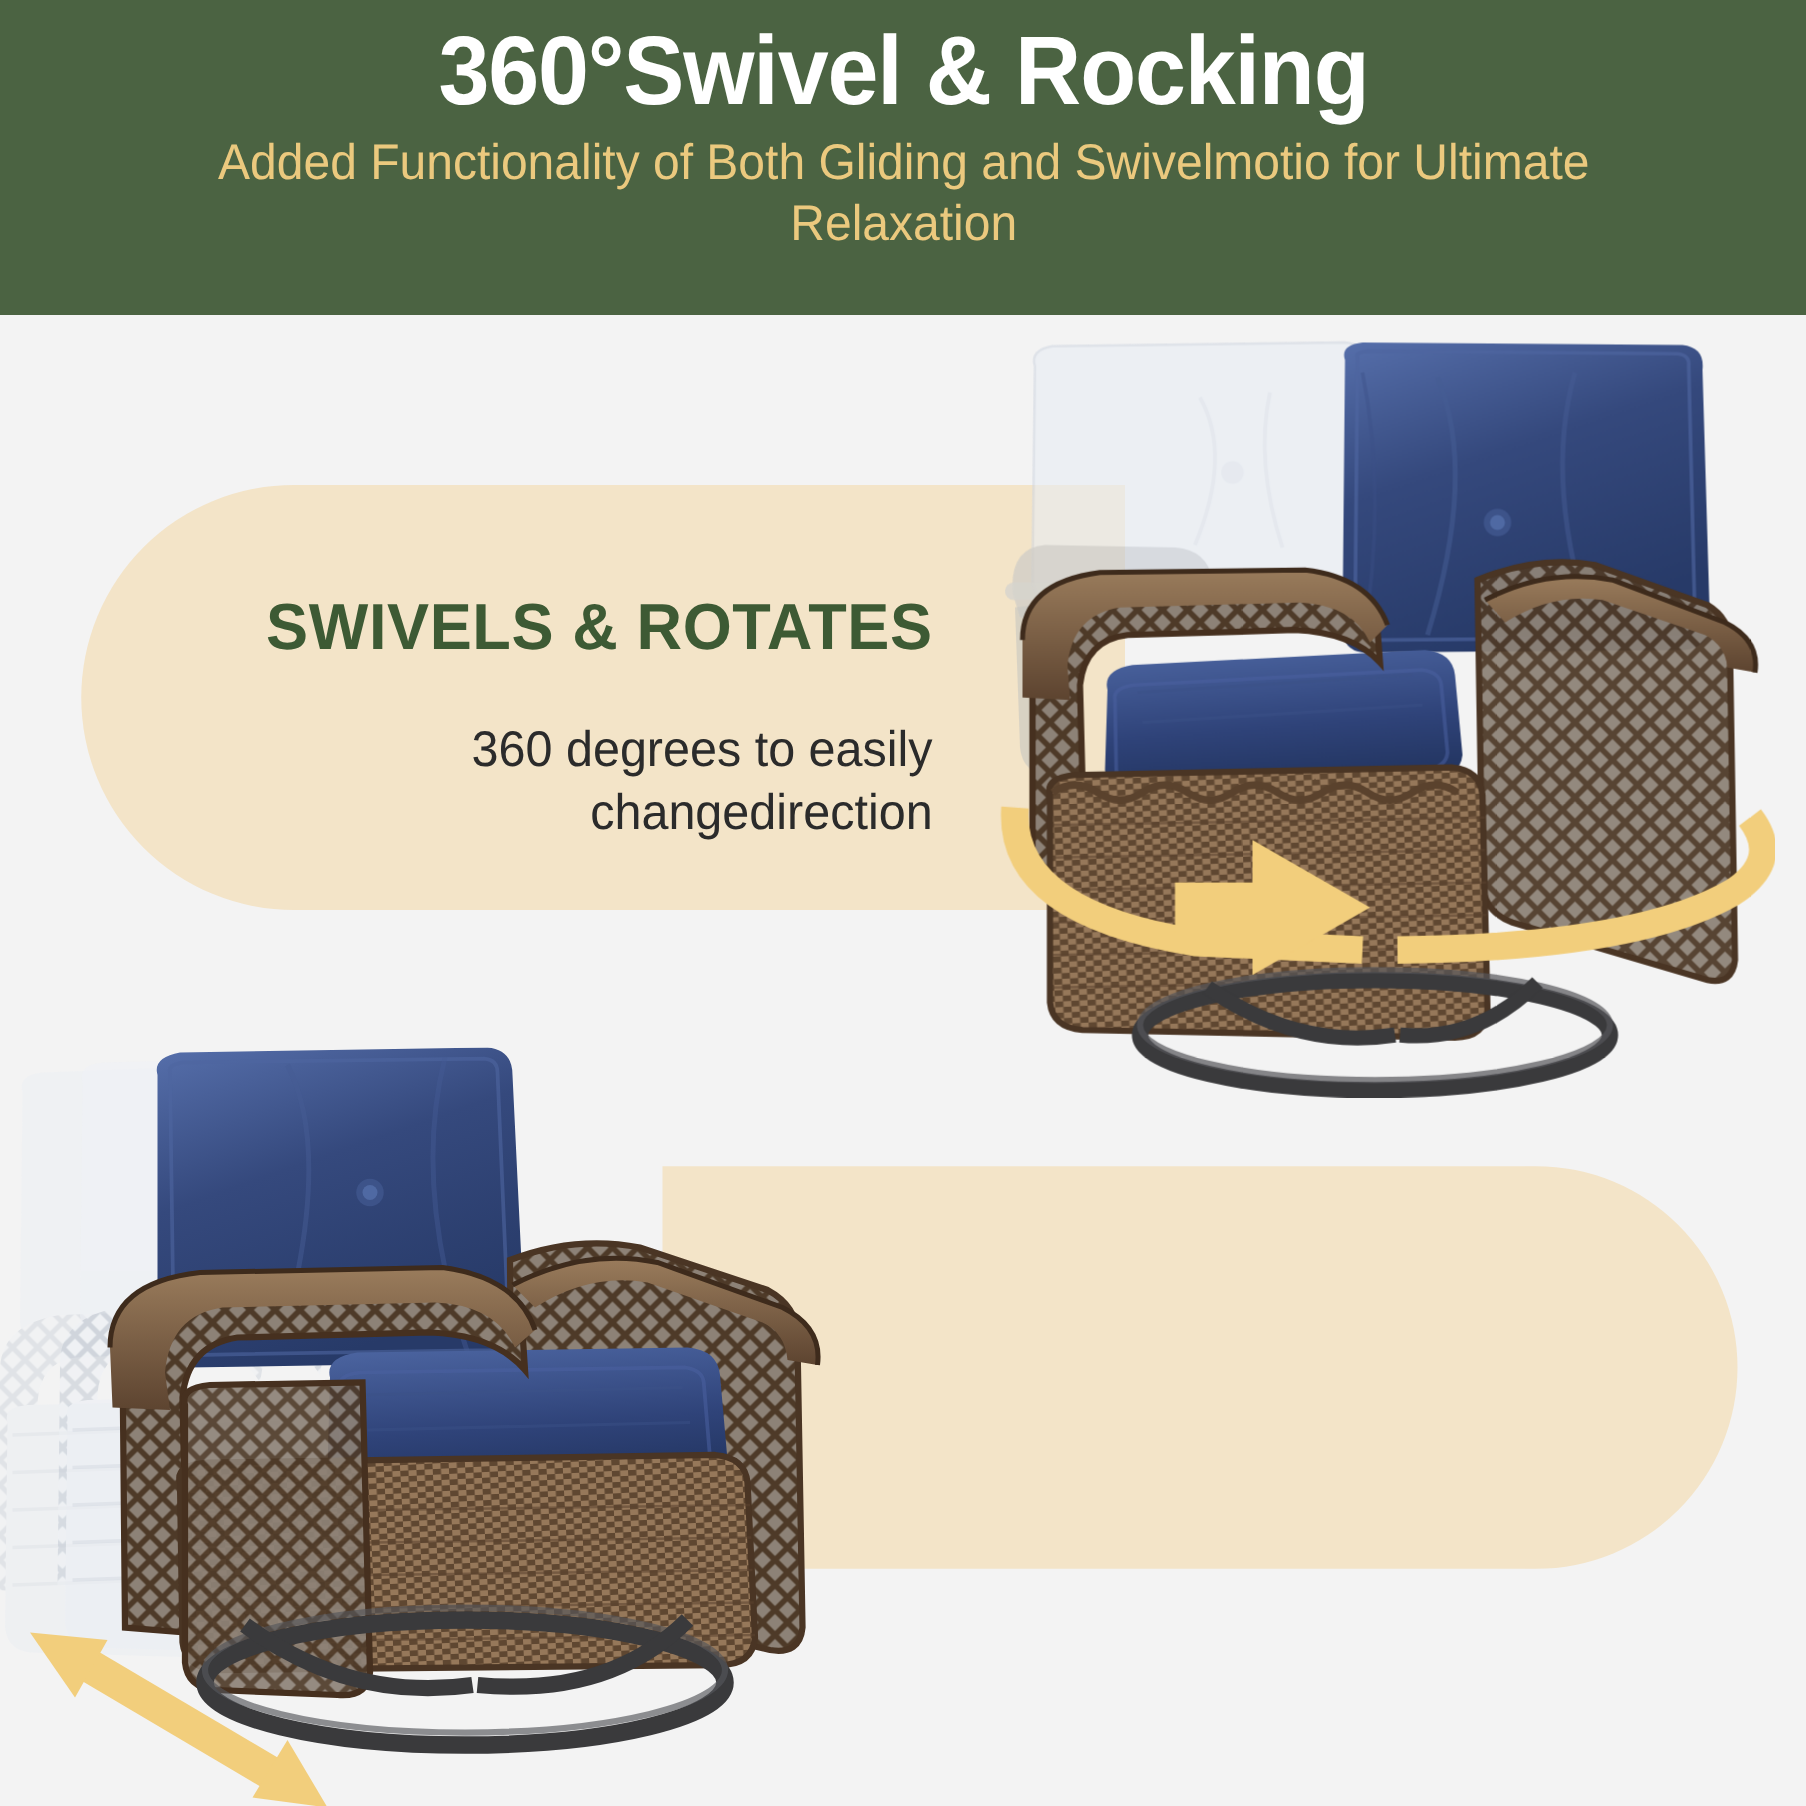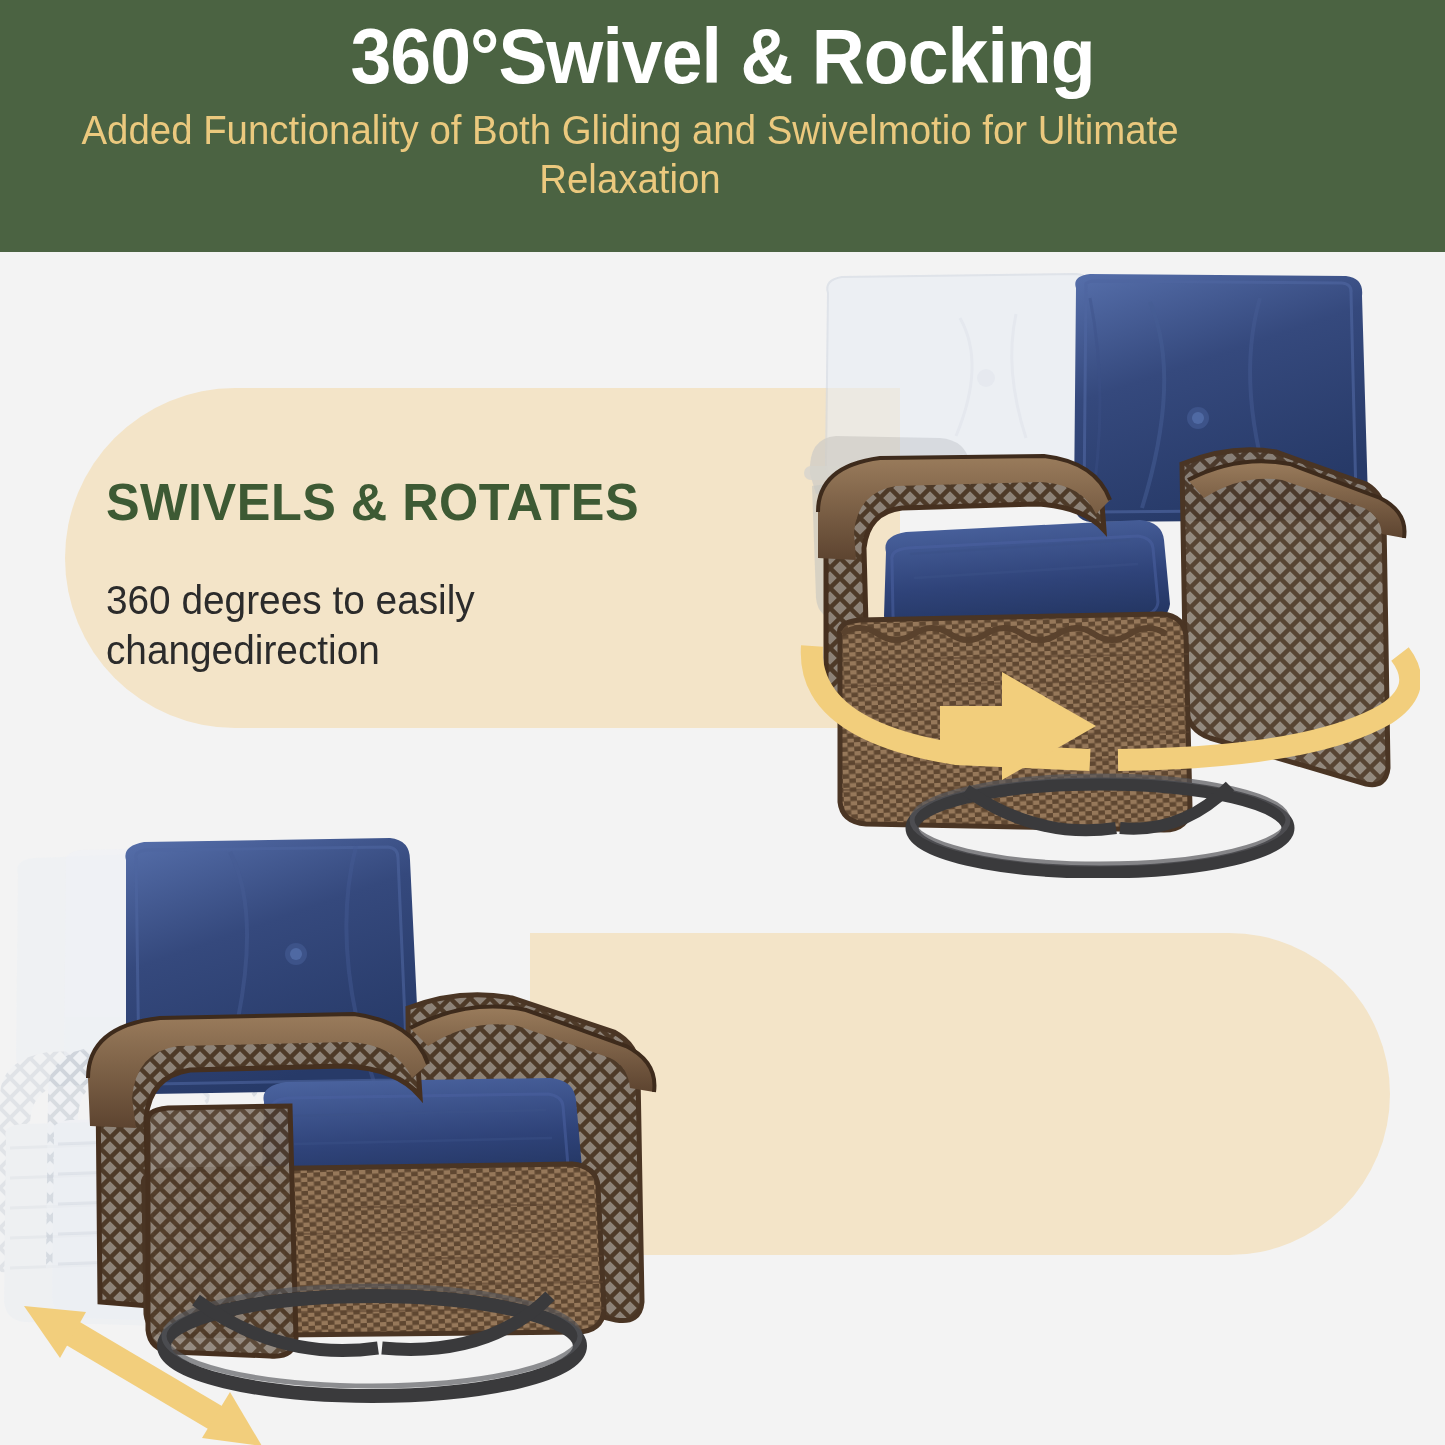--- a/index.html
+++ b/index.html
@@ -8,21 +8,21 @@
     background:#f3f3f3;
     font-family:"Liberation Sans", sans-serif;
     overflow:hidden;
   }
   .page{position:relative;width:1445px;height:1445px;overflow:hidden;background:#f3f3f3;}
 
   
   .header{
     position:absolute;left:0;top:0;width:1445px;height:252px;
     background:#4b6342;
-    display:flex;flex-direction:column;justify-content:flex-start;
+    display:flex;flex-direction:column;align-items:center;justify-content:flex-start;
     padding-top:14px;box-sizing:border-box;
   }
   .header-title{
     color:#ffffff;
     font-size:78px;
     font-weight:700;
     letter-spacing:-1px;
     line-height:1.1;
     transform:scaleX(0.94);
     white-space:nowrap;
@@ -47,21 +47,21 @@
   .panel-top{
     left:65px;top:388px;width:835px;height:340px;
     border-radius:170px 0 0 170px;
   }
   .panel-bottom{
     left:530px;top:933px;width:860px;height:322px;
     border-radius:0 161px 161px 0;
   }
 
   
-  .txt-block{position:absolute;text-align:left;}
+  .txt-block{position:absolute;text-align:right;}
   .block-heading{
     color:#3d5a34;
     font-weight:700;
     font-size:52px;
     line-height:1.18;
     letter-spacing:0.5px;
     transform:scaleX(0.97);
   }
   .block-body{
     color:#2b2b2b;

